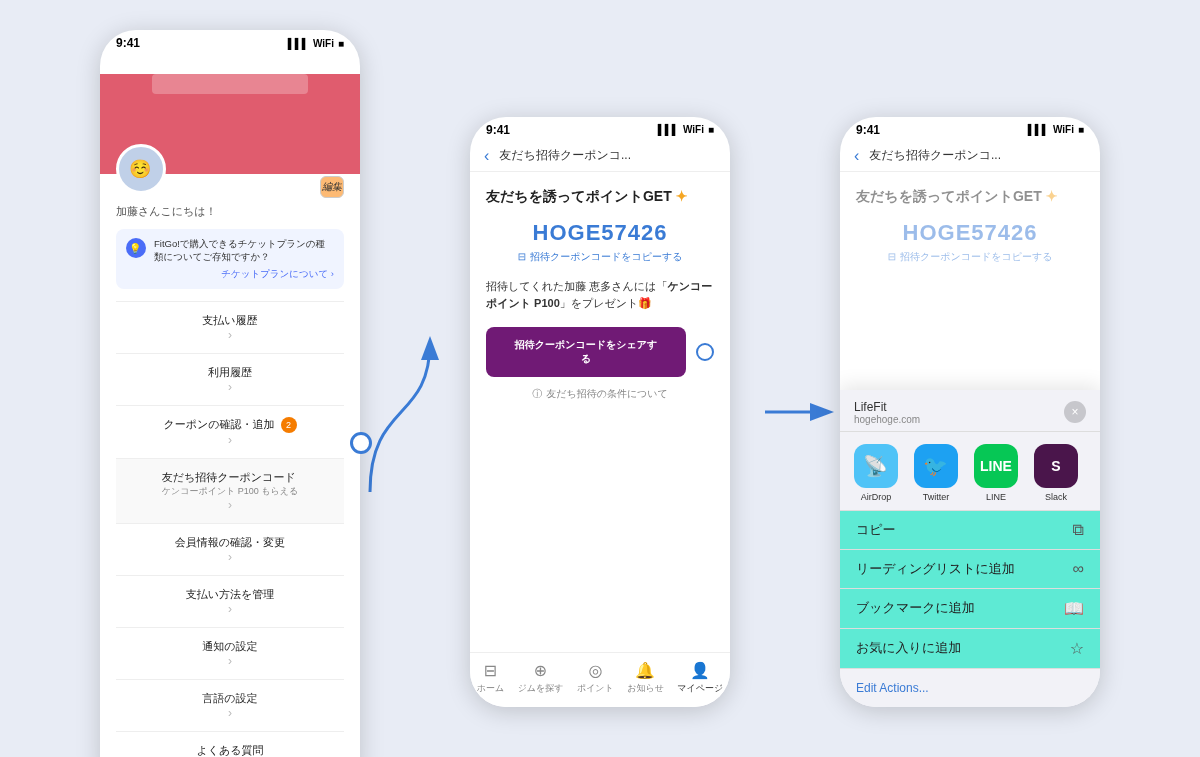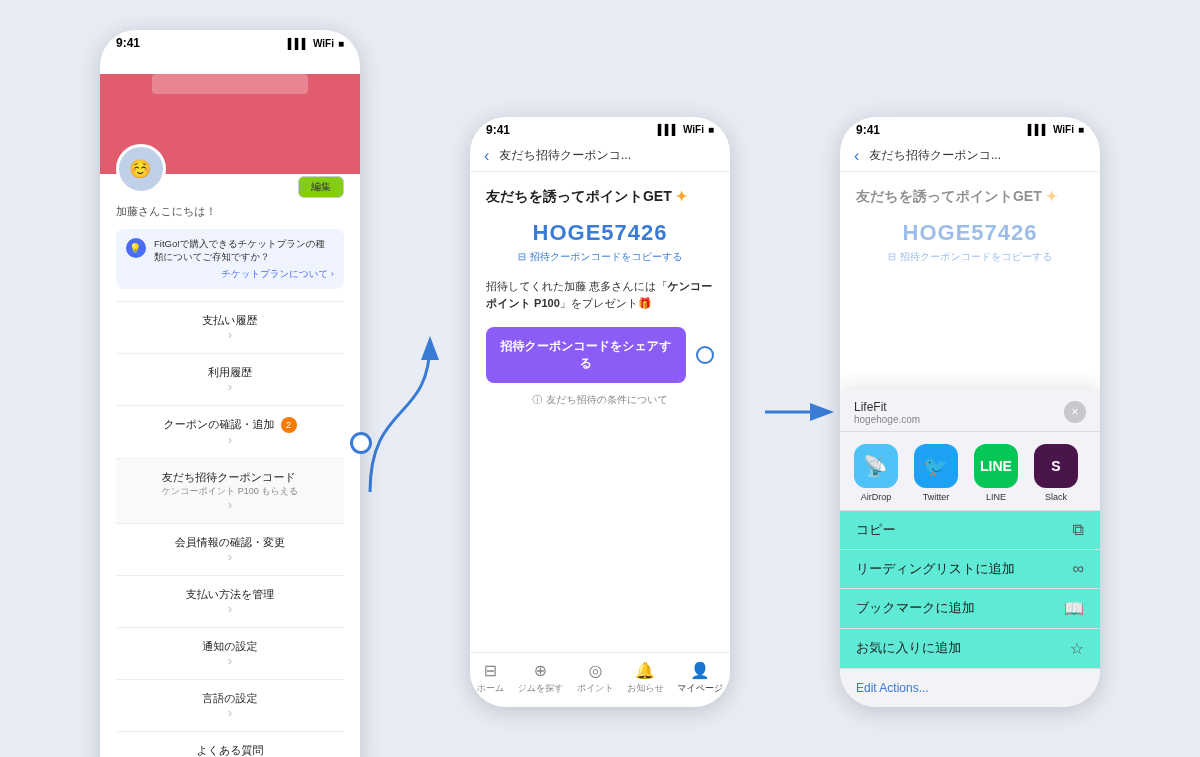--- a/index.html
+++ b/index.html
@@ -69,26 +69,27 @@
       bottom: -20px;
       left: 16px;
       border: 3px solid #fff;
       display: flex; align-items: center; justify-content: center;
       font-size: 18px;
     }
     .phone1-edit-btn {
       position: absolute;
       bottom: -24px;
       right: 16px;
-      background: #84cc16;
+      background: #fdba74;
       border: 1px solid #ccc;
       border-radius: 6px;
-      padding: 3px 12px;
+      padding: 3px 1px;
       font-size: 10px;
       color: #333;
+      font-style: italic;
     }
     .phone1-body {
       padding: 30px 16px 10px 16px;
     }
     .phone1-name {
       font-size: 15px;
       font-weight: 700;
       color: #111;
       margin-bottom: 4px;
     }
@@ -335,26 +336,26 @@
       margin-right: auto;
     }
 
     .share-btn-row {
       display: flex;
       align-items: center;
       gap: 10px;
       margin: 14px 0 10px 0;
     }
     .share-btn-2 {
-      background: #8b5cf6;
+      background: #701a75;
       color: #fff;
       border-radius: 8px;
-      padding: 11px 12px;
+      padding: 11px 24px;
       text-align: center;
-      font-size: 12px;
+      font-size: 10px;
       font-weight: 700;
       flex: 1;
     }
     .share-btn-indicator {
       width: 18px; height: 18px;
       border-radius: 50%;
       border: 2.5px solid #3a7bd5;
       background: #fff;
       flex-shrink: 0;
     }

